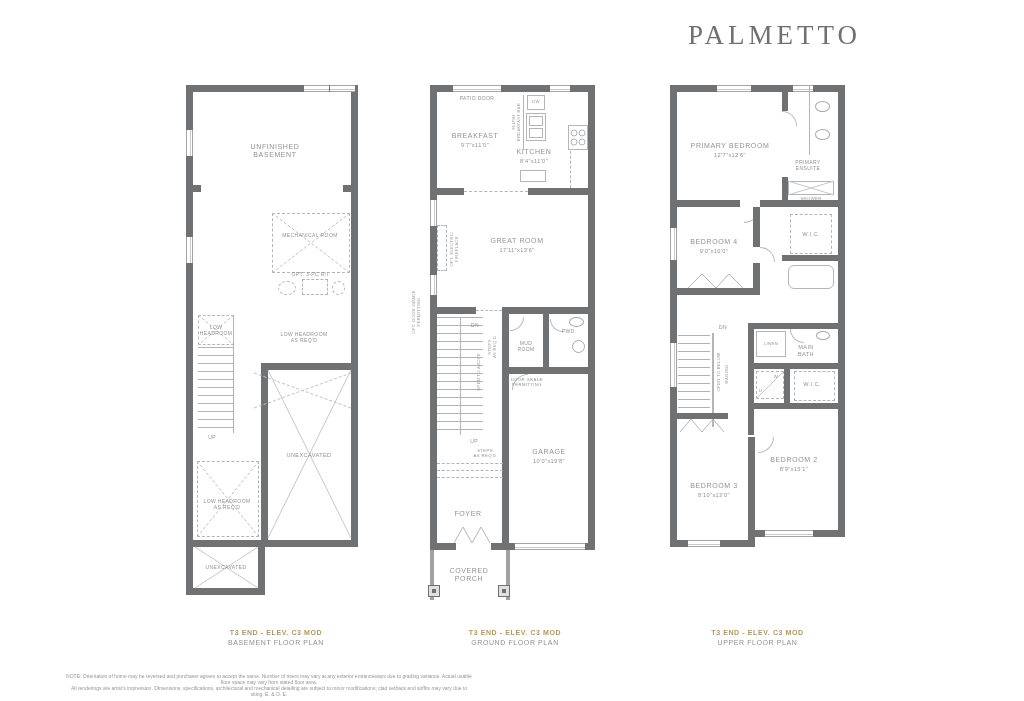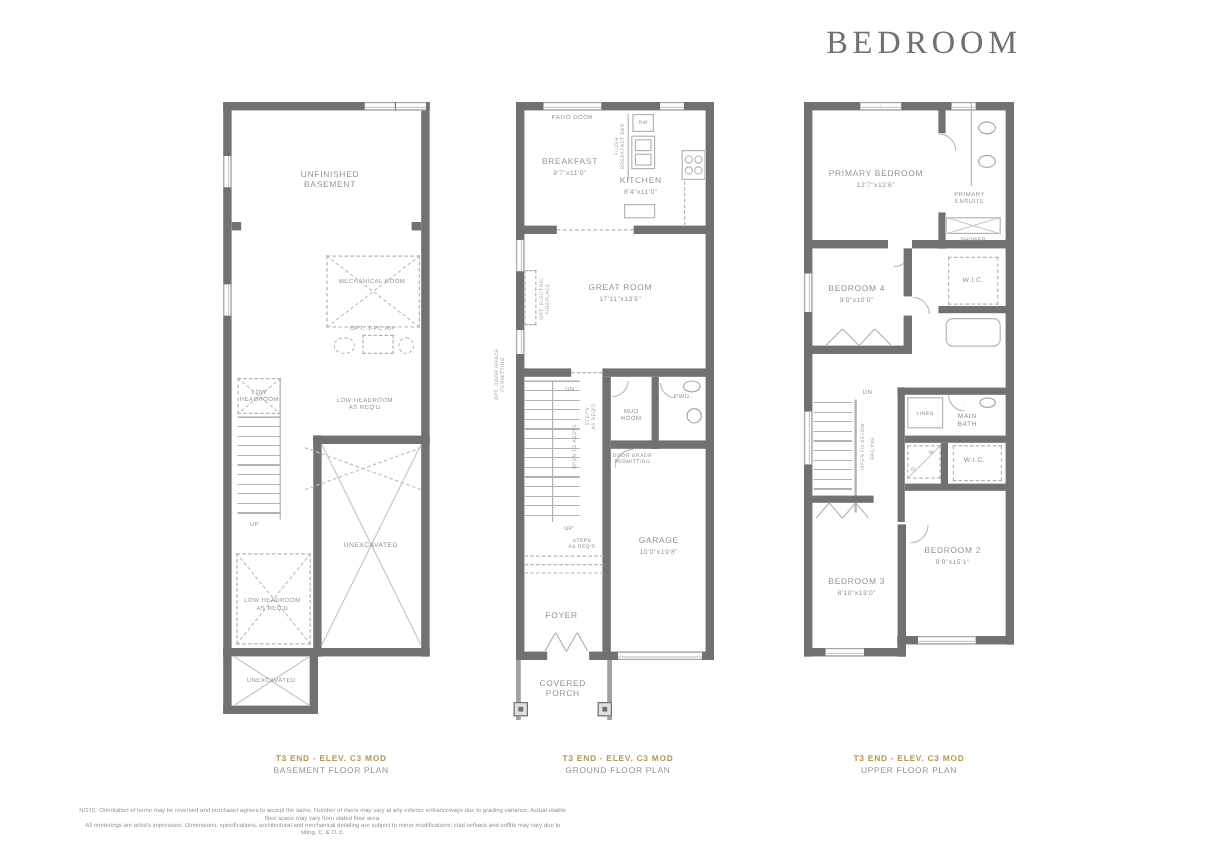--- a/index.html
+++ b/index.html
@@ -40,21 +40,21 @@
   .xs{font-size:4.2px;}
   .cap{position:absolute;text-align:center;}
   .cap .m{color:#b5975a;font-size:7px;font-weight:bold;letter-spacing:.6px;}
   .cap .n{color:#8d9093;font-size:7px;letter-spacing:.6px;margin-top:3px;}
   .note{position:absolute;left:64px;top:673px;width:410px;font-size:5px;line-height:6px;
         color:#93969a;text-align:center;white-space:pre-line;}
 </style>
 </head>
 <body>
 
-<div class="logo">BEDROOM</div>
+<div class="logo">PALMETTO</div>
 
 <section class="plan" style="left:186px;top:85px;width:180px;height:515px">
   <i class="w" style="left:0;top:0;width:172px;height:7px"></i>
   <i class="w" style="left:0;top:0;width:7px;height:510px"></i>
   <i class="w" style="left:165px;top:0;width:7px;height:462px"></i>
   <i class="w" style="left:0;top:455px;width:172px;height:7px"></i>
   <i class="w" style="left:72px;top:455px;width:7px;height:55px"></i>
   <i class="w" style="left:0;top:503px;width:79px;height:7px"></i>
   <i class="w" style="left:75px;top:278px;width:7px;height:184px"></i>
   <i class="w" style="left:75px;top:278px;width:97px;height:7px"></i>

